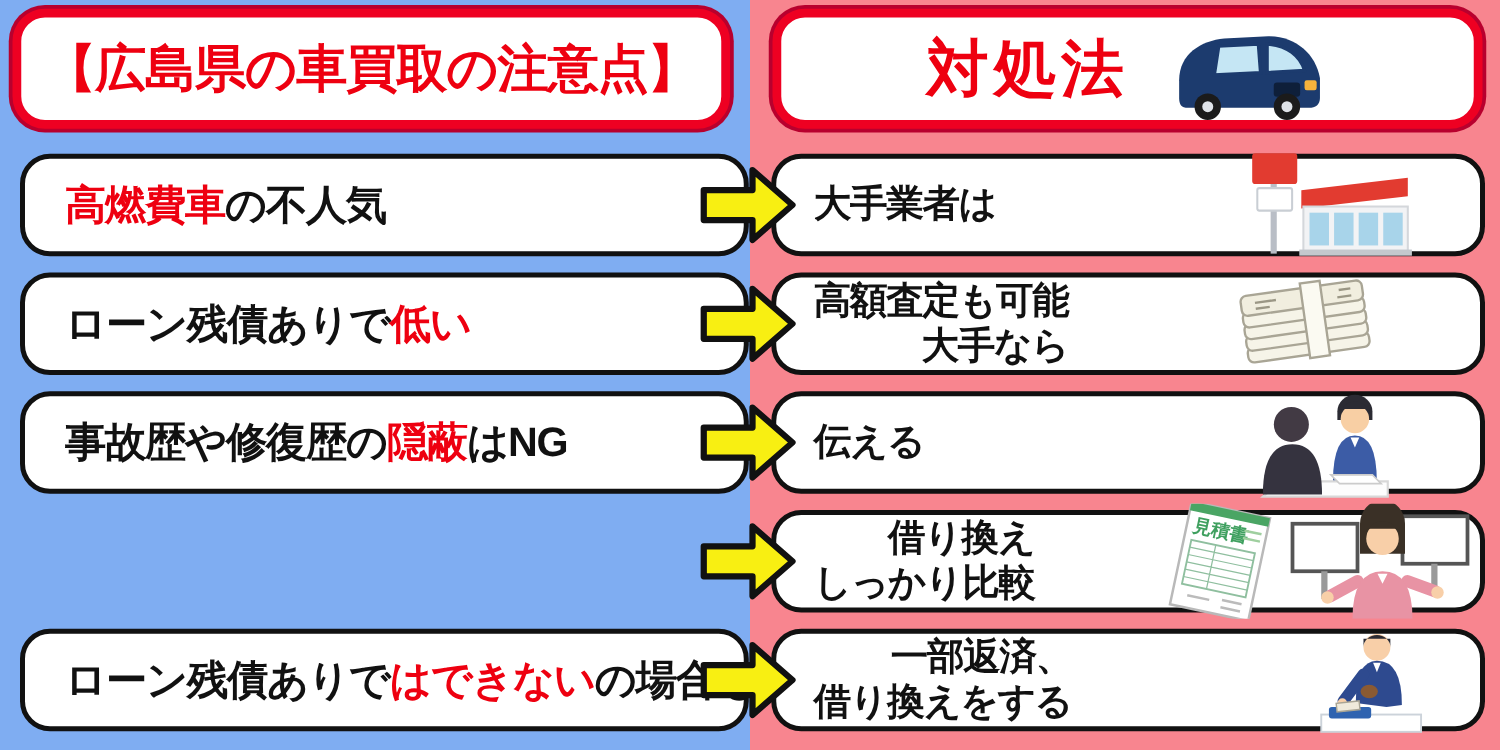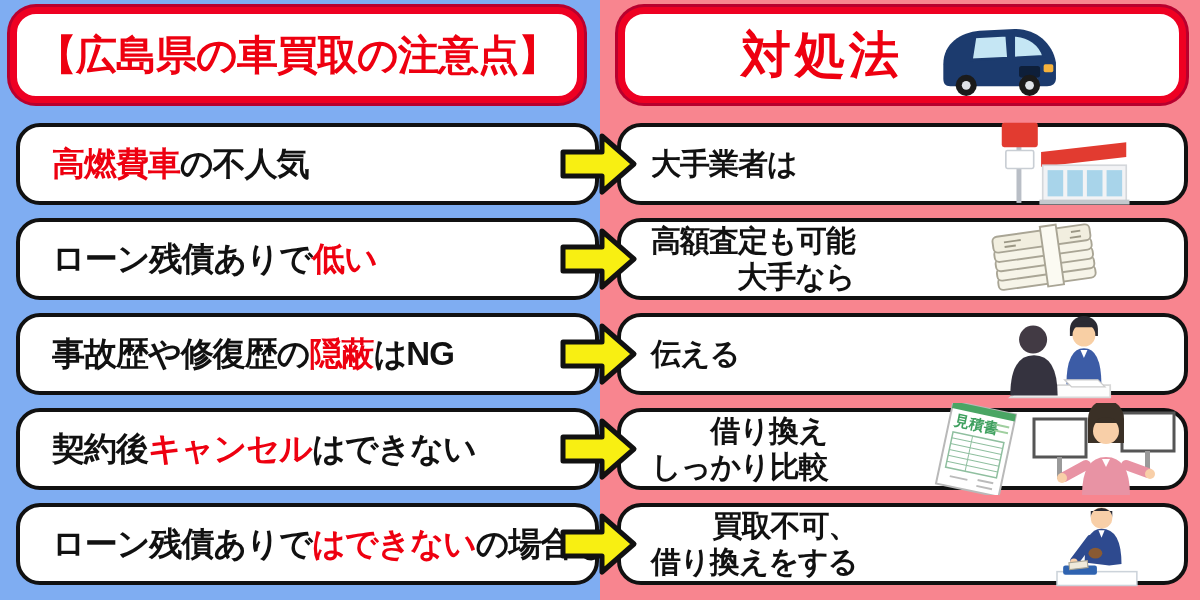--- a/index.html
+++ b/index.html
@@ -131,23 +131,20 @@
       <path d="M85,27 a13,12 0 0 1 26,0 l0,-5 -26,0 Z" fill="#2b2b33"></path>
       <path d="M78,88 q0,-42 20,-42 q20,0 20,42 Z" fill="#3c5ca6"></path>
       <polygon points="94,48 98,57 102,48" fill="#fff"></polygon>
       <polygon points="30,88 128,88 128,102 14,102" fill="#fdfdfd" stroke="#d8d8d8" stroke-width="2"></polygon>
       <polygon points="76,82 114,82 122,90 84,90" fill="#fff" stroke="#ccc" stroke-width="1.5"></polygon>
       <circle cx="40" cy="36" r="16" fill="#423a44"></circle>
       <path d="M14,100 q0,-46 27,-46 q27,0 27,46 Z" fill="#35333f"></path>
     </svg>
   </div>
 
-  <div class="row-box problem" style="top:408px">
-    <span class="ptext"><span>契約後</span><span class="red">キャンセル</span><span>はできない</span></span>
-  </div>
   <svg class="arrow" style="top:416px" viewBox="0 0 78 66">
       <path d="M3,21 L42,21 L42,5 L74,33 L42,61 L42,45 L3,45 Z"></path>
     </svg>
   <div class="row-box solution" style="top:408px">
     <div class="lines">
       <span><span>借り換え</span></span>
       <span><span>しっかり</span><span class="red">比較</span></span>
     </div>
     <svg class="row-icon" style="right:8px" width="250" height="92" viewBox="0 0 250 92">
       <g transform="rotate(12 50 46)">
@@ -175,21 +172,21 @@
   </div>
 
   <div class="row-box problem" style="top:503px">
     <span class="ptext"><span>ローン残債ありで</span><span class="red">はできない</span><span>の場合も</span></span>
   </div>
   <svg class="arrow" style="top:511px" viewBox="0 0 78 66">
       <path d="M3,21 L42,21 L42,5 L74,33 L42,61 L42,45 L3,45 Z"></path>
     </svg>
   <div class="row-box solution" style="top:503px">
     <div class="lines">
-      <span><span>買取不可、</span></span>
+      <span><span>一部返済、</span></span>
       <span><span class="red">借り換え</span><span>をする</span></span>
     </div>
     <svg class="row-icon" style="right:36px" width="96" height="86" viewBox="0 0 120 112">
       <circle cx="62" cy="22" r="14" fill="#f8cfa8"></circle>
       <path d="M48,22 a14,13 0 0 1 28,0 l0,-9 -28,0 Z" fill="#2b2b33"></path>
       <path d="M40,80 q0,-44 22,-44 q26,0 26,46 l-16,2 Z" fill="#2e4a8f"></path>
       <polygon points="58,38 62,48 66,38" fill="#fff"></polygon>
       <path d="M48,50 L27,78" stroke="#2e4a8f" stroke-width="12" stroke-linecap="round"></path>
       <circle cx="26" cy="80" r="5" fill="#f8cfa8"></circle>
       <ellipse cx="54" cy="68" rx="9" ry="7" fill="#8a5a33"></ellipse>

